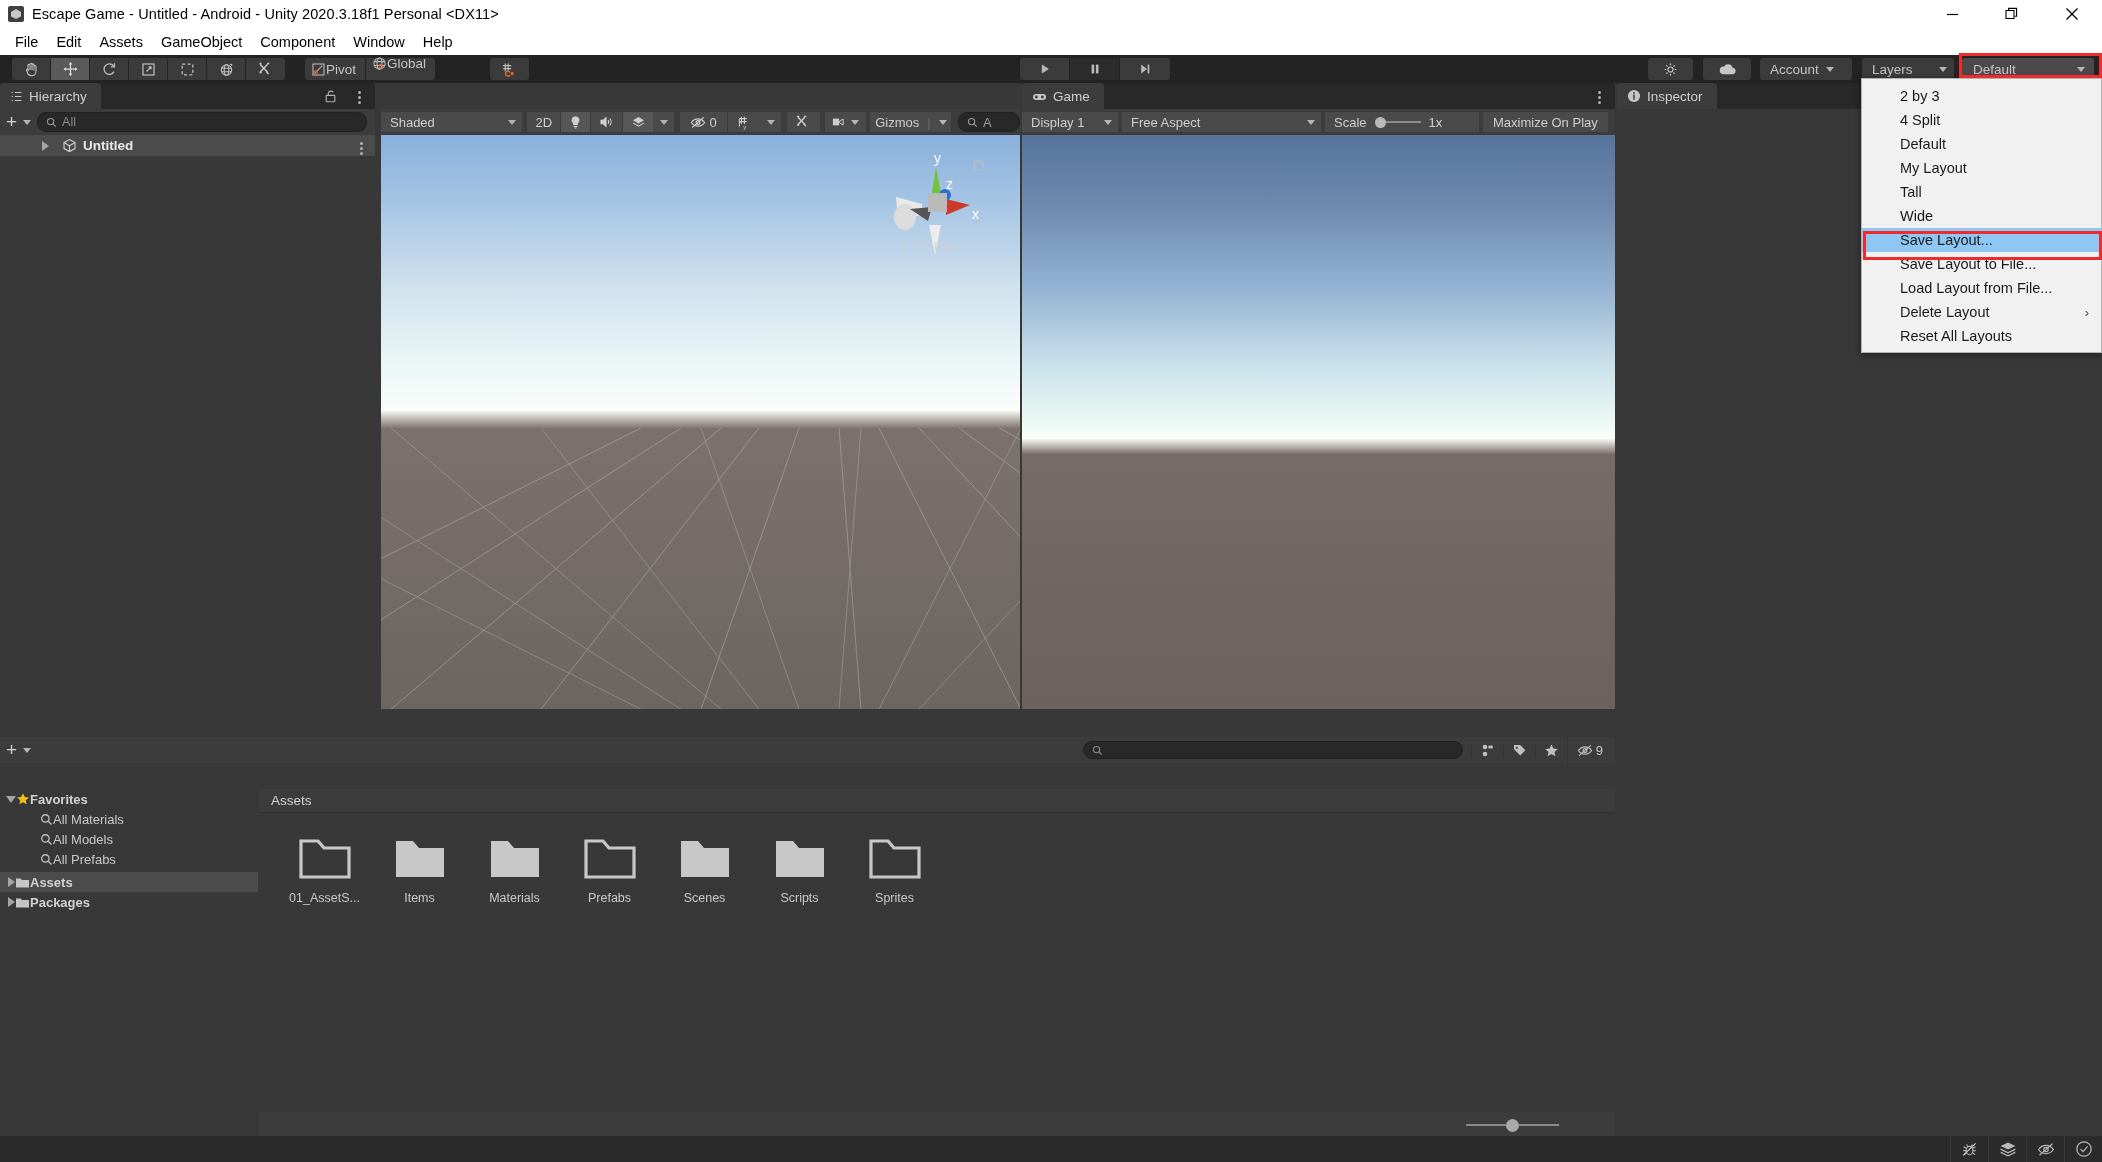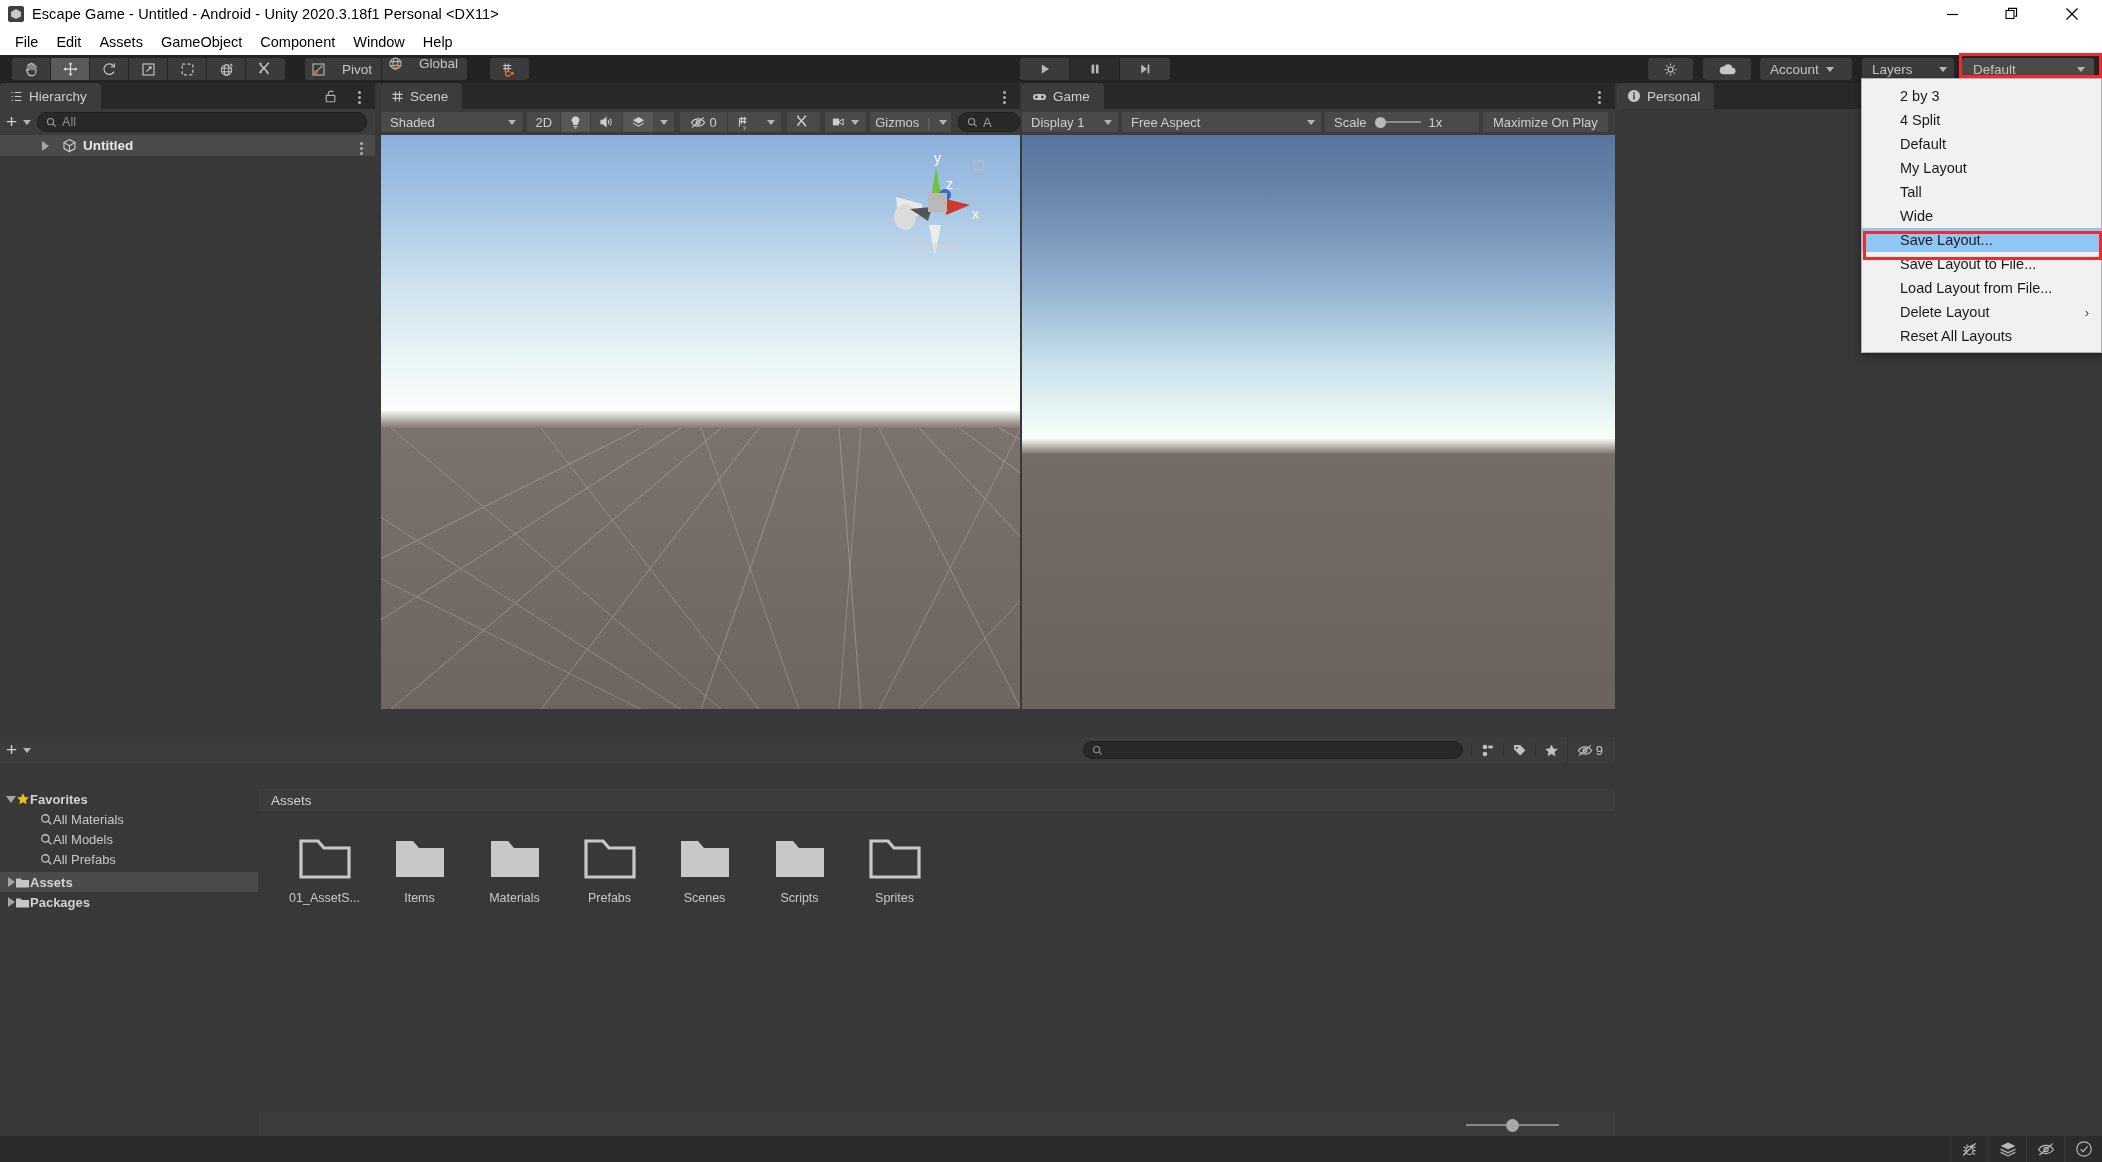--- a/index.html
+++ b/index.html
@@ -52,21 +52,21 @@
   .tbtn {
     height: 22px; background: #3b3b3b; border-right: 1px solid #232323;
     display: flex; align-items: center; justify-content: center;
     color: #b8b8b8; min-width: 39px; padding: 0 6px;
   }
   .tbtn:first-child { border-radius: 3px 0 0 3px; }
   .tbtn:last-child { border-right: none; border-radius: 0 3px 3px 0; }
   .tbtn.single { border-radius: 3px; }
   .tbtn.on { background: #5a5a5a; color: #e8e8e8; }
   .tbtn.dark { background: #2c2c2c; }
-  .tbtn span.lbl { font-size: 13.5px; color: #c4c4c4; margin-left: 16px; }
+  .tbtn span.lbl { font-size: 13.5px; color: #c4c4c4; margin-left: 0; }
   .caret { width:0;height:0;border-left:4px solid transparent;border-right:4px solid transparent;border-top:5px solid #b5b5b5; margin-left:7px;}
 
   
   .panel { position: absolute; background: #383838; }
   .tabstrip { position:absolute; left:0; top:0; height:26px; background:#282828; width:100%; }
   .tab {
     position:absolute; top:0; height:26px; background:#3c3c3c;
     display:flex; align-items:center; padding: 0 14px 0 10px; gap:6px;
     border-top-left-radius:4px; border-top-right-radius:4px;
     font-size: 13.5px; color:#cfcfcf; white-space: nowrap;
@@ -362,33 +362,20 @@
               <i></i>
               <i></i>
               <i></i>
             </span>
         </div>
       </div>
     </div>
   </div>
 
   <div class="panel" id="scene">
-    <div class="tabstrip">
-      <div class="tab" style="left:0">
-        <svg width="13" height="13" viewBox="0 0 13 13" fill="none" stroke="#c6c6c6" stroke-width="1.1">
-          <path d="M1.4 4.4h10.2M1.4 8.4h10.2M4.4 1.4v10.2M8.4 1.4v10.2"></path>
-        </svg>
-        <span>Scene</span>
-      </div>
-      <div class="kebab" style="position:absolute;right:14px;top:8px">
-          <i></i>
-          <i></i>
-          <i></i>
-        </div>
-    </div>
 
     <div class="panel-body">
       <div class="view-toolbar">
         <div class="vt" style="width:150px;justify-content:space-between;padding:0 6px 0 9px">
           <span>Shaded</span>
           <span class="caret"></span>
         </div>
         <div style="width:5px"></div>
         <div class="vt" style="min-width:34px">
           <span>2D</span>
@@ -563,21 +550,21 @@
   </div>
 
   <div class="panel" id="inspector">
     <div class="tabstrip" style="background:#282828">
       <div class="tab" style="left:0">
         <svg width="14" height="14" viewBox="0 0 14 14">
           <circle cx="7" cy="7" r="6.1" fill="#c6c6c6"></circle>
           <rect x="6.25" y="5.6" width="1.5" height="5" fill="#3c3c3c"></rect>
           <rect x="6.25" y="3.2" width="1.5" height="1.7" fill="#3c3c3c"></rect>
         </svg>
-        <span>Personal</span>
+        <span>Inspector</span>
       </div>
     </div>
     <div class="panel-body" style="background:#383838"></div>
   </div>
 
   <div class="panel" id="project">
 
     <div class="panel-body">
 
       <div class="subbar" style="padding:0 12px 0 6px;gap:8px">

